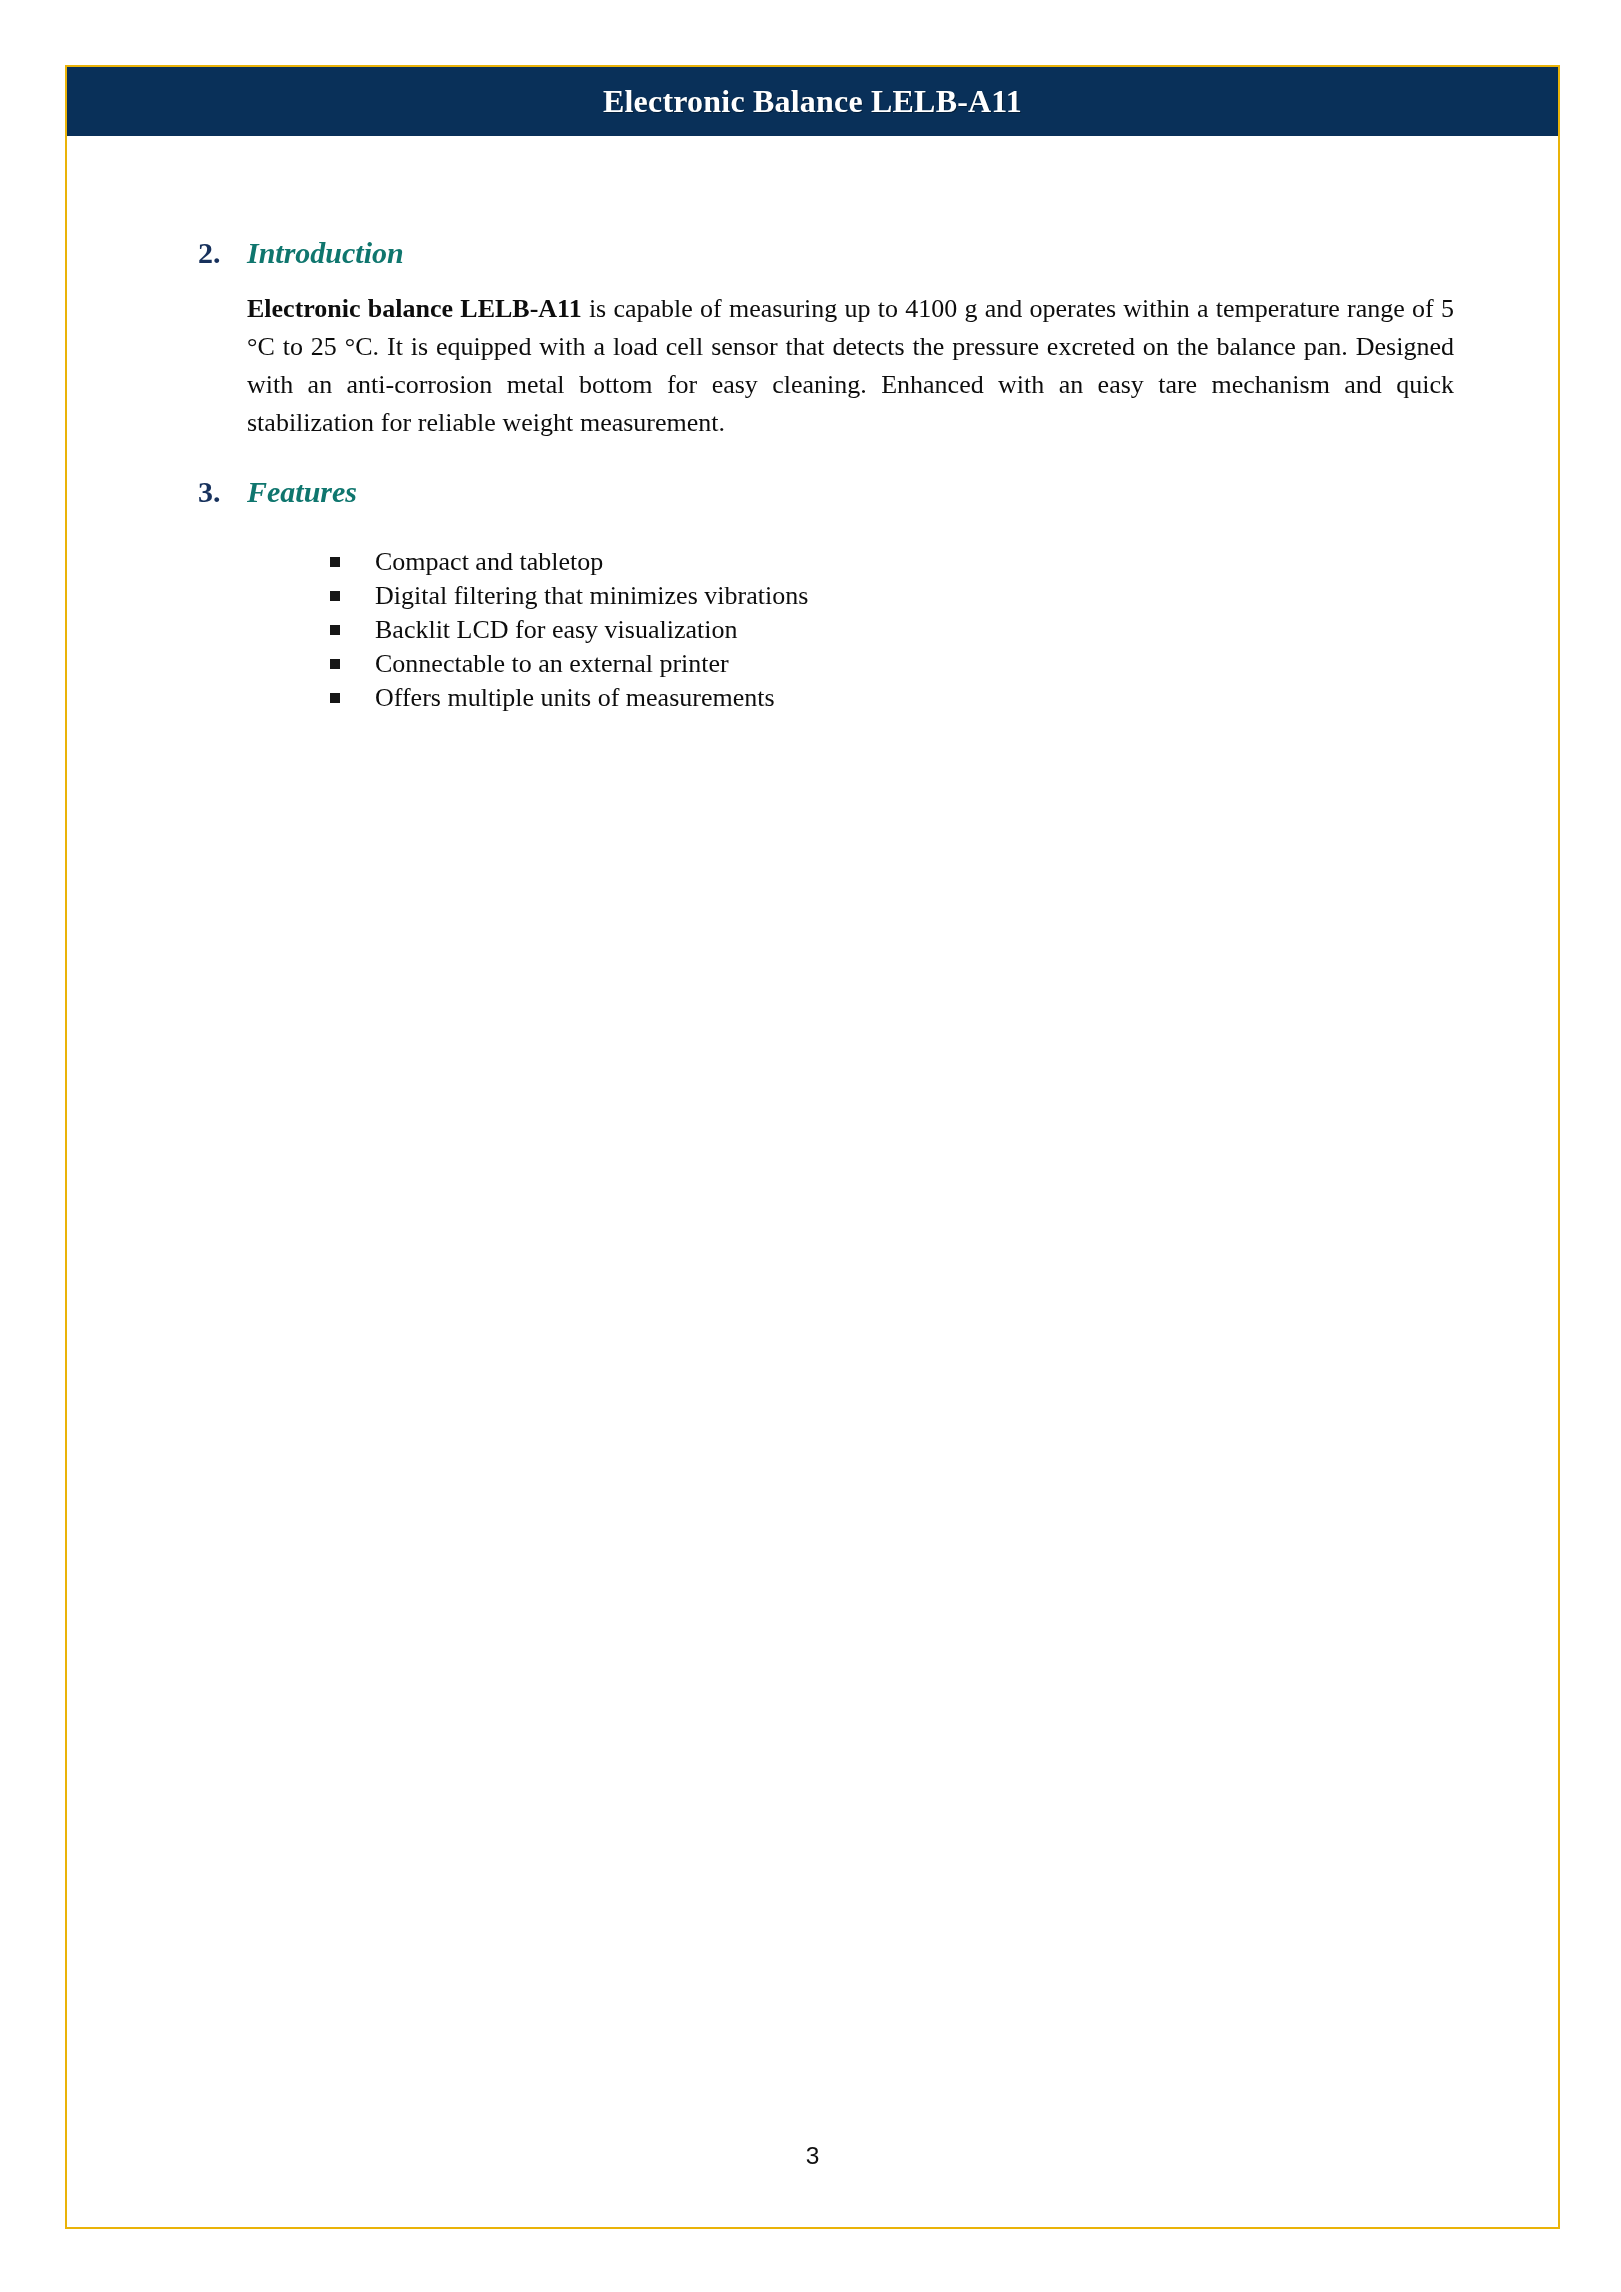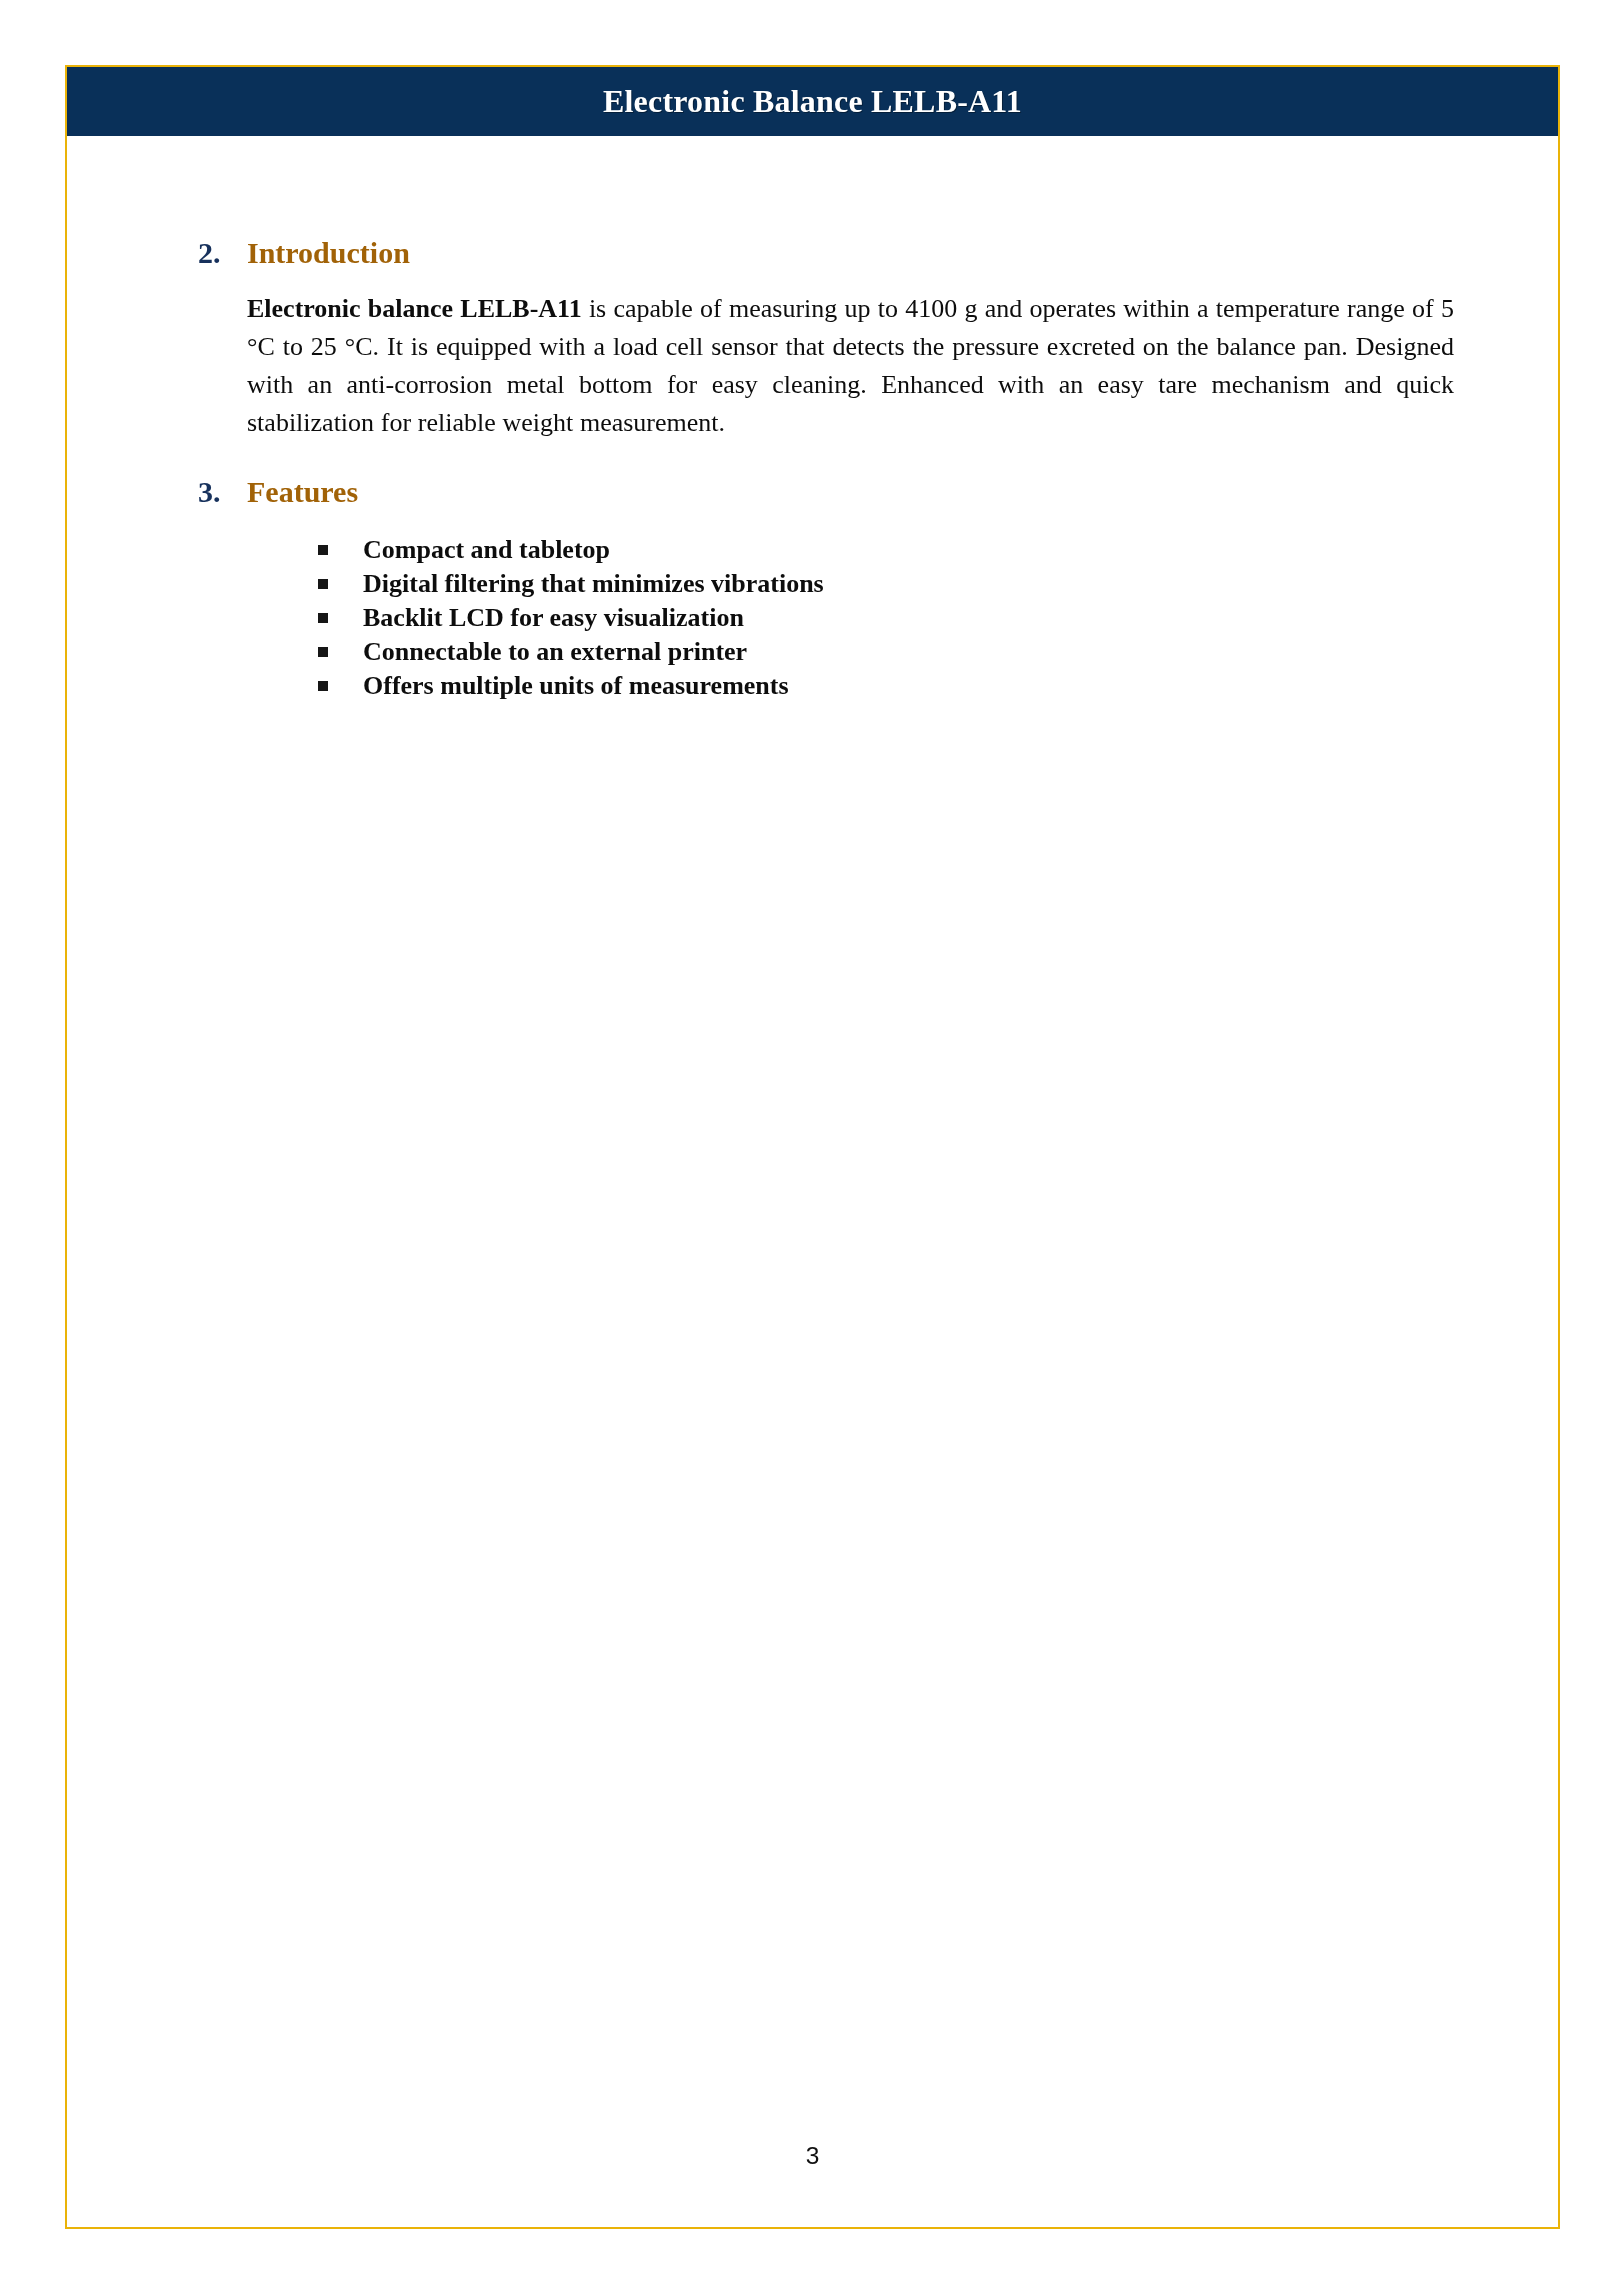--- a/index.html
+++ b/index.html
@@ -76,21 +76,22 @@
     font-weight: bold;
     font-size: 30px;
     line-height: 1.0;
   }
   .section-heading .sec-num {
     width: 49px;
     flex: 0 0 49px;
     color: #17315C;
   }
   .section-heading .sec-title {
-    color: #a16207;
+    color: #0f766e;
+    font-style: italic;
   }
 
   .section-body {
     padding-left: 180px;
     padding-right: 104px;
   }
 
   p.para {
     margin: 0;
     padding-top: 21.6px;
@@ -100,25 +101,24 @@
     line-height: 38px;
     color: #0d0d0d;
     word-spacing: 0.2px;
   }
   p.para .lead {
     font-weight: bold;
   }
 
   ul.feature-list {
     list-style: none;
-    margin: 0;
+    margin: 12px;
     padding: 0;
     padding-top: 25.5px;
     padding-left: 69px;
-    font-weight: bold;
   }
   ul.feature-list li {
     position: relative;
     font-family: "Liberation Serif", "DejaVu Serif", serif;
     font-size: 26px;
     line-height: 34px;
     color: #0d0d0d;
     padding-left: 47px;
     margin: 0;
   }

